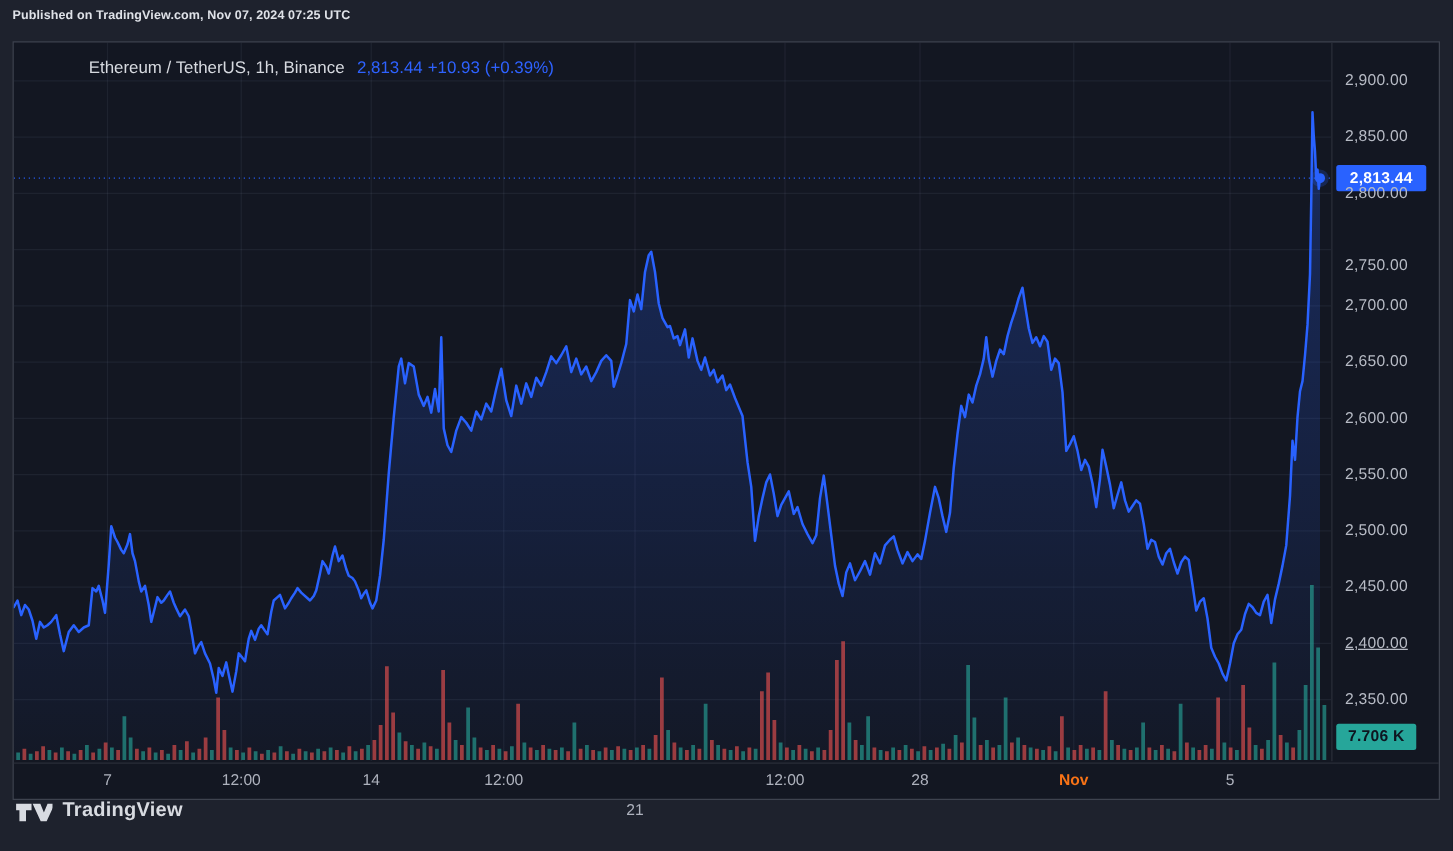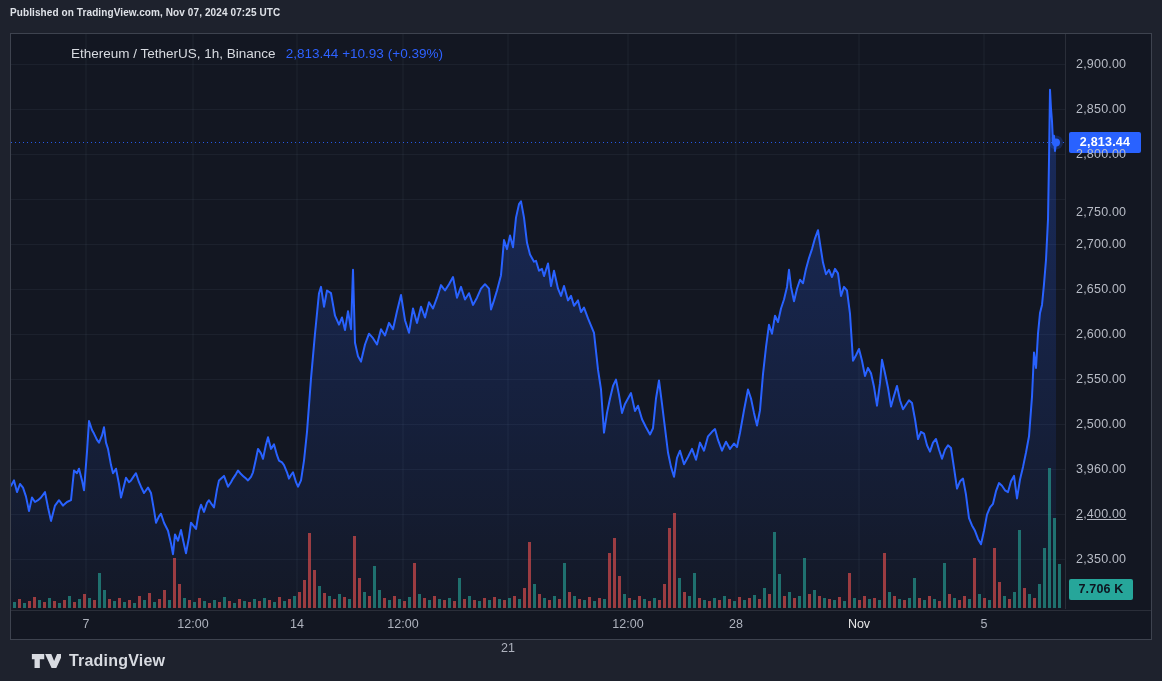--- a/index.html
+++ b/index.html
@@ -14,22 +14,22 @@
   .legend .val{color:#2e62ff;margin-left:4px;}
   .legend .val.first{margin-left:10px;}
   .legend .teal{color:#26a69a;margin-left:10px;}
   .paxis{position:absolute;left:1055px;top:0;width:85px;height:575px;}
   .plabel{position:absolute;left:10px;font-size:12.5px;color:#b7bbc5;letter-spacing:.2px;}
   .badge{position:absolute;left:3px;padding:3px 7px 4px 7px;border-radius:2px;font-size:12.5px;font-weight:700;letter-spacing:.2px;}
   .badge.price{background:#2962ff;color:#fff;min-width:58px;text-align:center;}
   .badge.vol{background:#26a69a;color:#0e1520;min-width:50px;text-align:center;}
   .taxis{position:absolute;left:0;top:576px;width:1140px;height:29px;border-top:1px solid #2a2e39;}
   .tlabel{position:absolute;top:6px;transform:translateX(-50%);font-size:12.5px;color:#aeb2bd;}
-  .tlabel.em{color:#e5e5e5;font-weight:400;}
-  .footer{position:absolute;left:0;top:640px;width:100%;height:41px;display:flex;align-items:center;padding-left:31px;box-sizing:border-box;}
+  .tlabel.em{color:#f97316;font-weight:700;}
+  .footer{position:absolute;left:0;top:640px;width:100%;height:41px;display:flex;align-items:flex-start;padding-left:12px;box-sizing:border-box;}
   .brand{color:#d8dbe1;font-size:16px;font-weight:700;margin-left:8px;letter-spacing:.2px;}
   .logo{display:inline-flex;}
 </style>
 </head>
 <body>
 
 <div class="page">
 
   <div class="pub">Published on TradingView.com, Nov 07, 2024 07:25 UTC</div>
 
@@ -292,21 +292,21 @@
       <div class="badge vol" id="vol-badge" style="top: 545px;">7.706 K</div>
     <div class="plabel" style="top: 22.6px;">2,900.00</div>
         <div class="plabel" style="top: 67.6px;">2,850.00</div>
         <div class="plabel" style="top: 112.6px; text-align: right;">2,800.00</div>
         <div class="plabel" style="top: 171px;">2,750.00</div>
         <div class="plabel" style="top: 202.6px;">2,700.00</div>
         <div class="plabel" style="top: 247.6px;">2,650.00</div>
         <div class="plabel" style="top: 292.6px;">2,600.00</div>
         <div class="plabel" style="top: 337.6px;">2,550.00</div>
         <div class="plabel" style="top: 382.6px;">2,500.00</div>
-        <div class="plabel" style="top: 427.6px;">3,960.00</div>
+        <div class="plabel" style="top: 427.6px;">2,450.00</div>
         <div class="plabel" style="top: 472.6px; text-decoration: underline;">2,400.00</div>
         <div class="plabel" style="top: 517.6px;">2,350.00</div>
       </div>
 
     <div class="taxis" id="taxis">
         <div class="tlabel" style="left: 75px;">7</div>
         <div class="tlabel" style="left: 182px;">12:00</div>
         <div class="tlabel" style="left: 286px;">14</div>
         <div class="tlabel" style="left: 392px;">12:00</div>
         <div class="tlabel" style="left: 497px; margin-top: 24px;">21</div>

